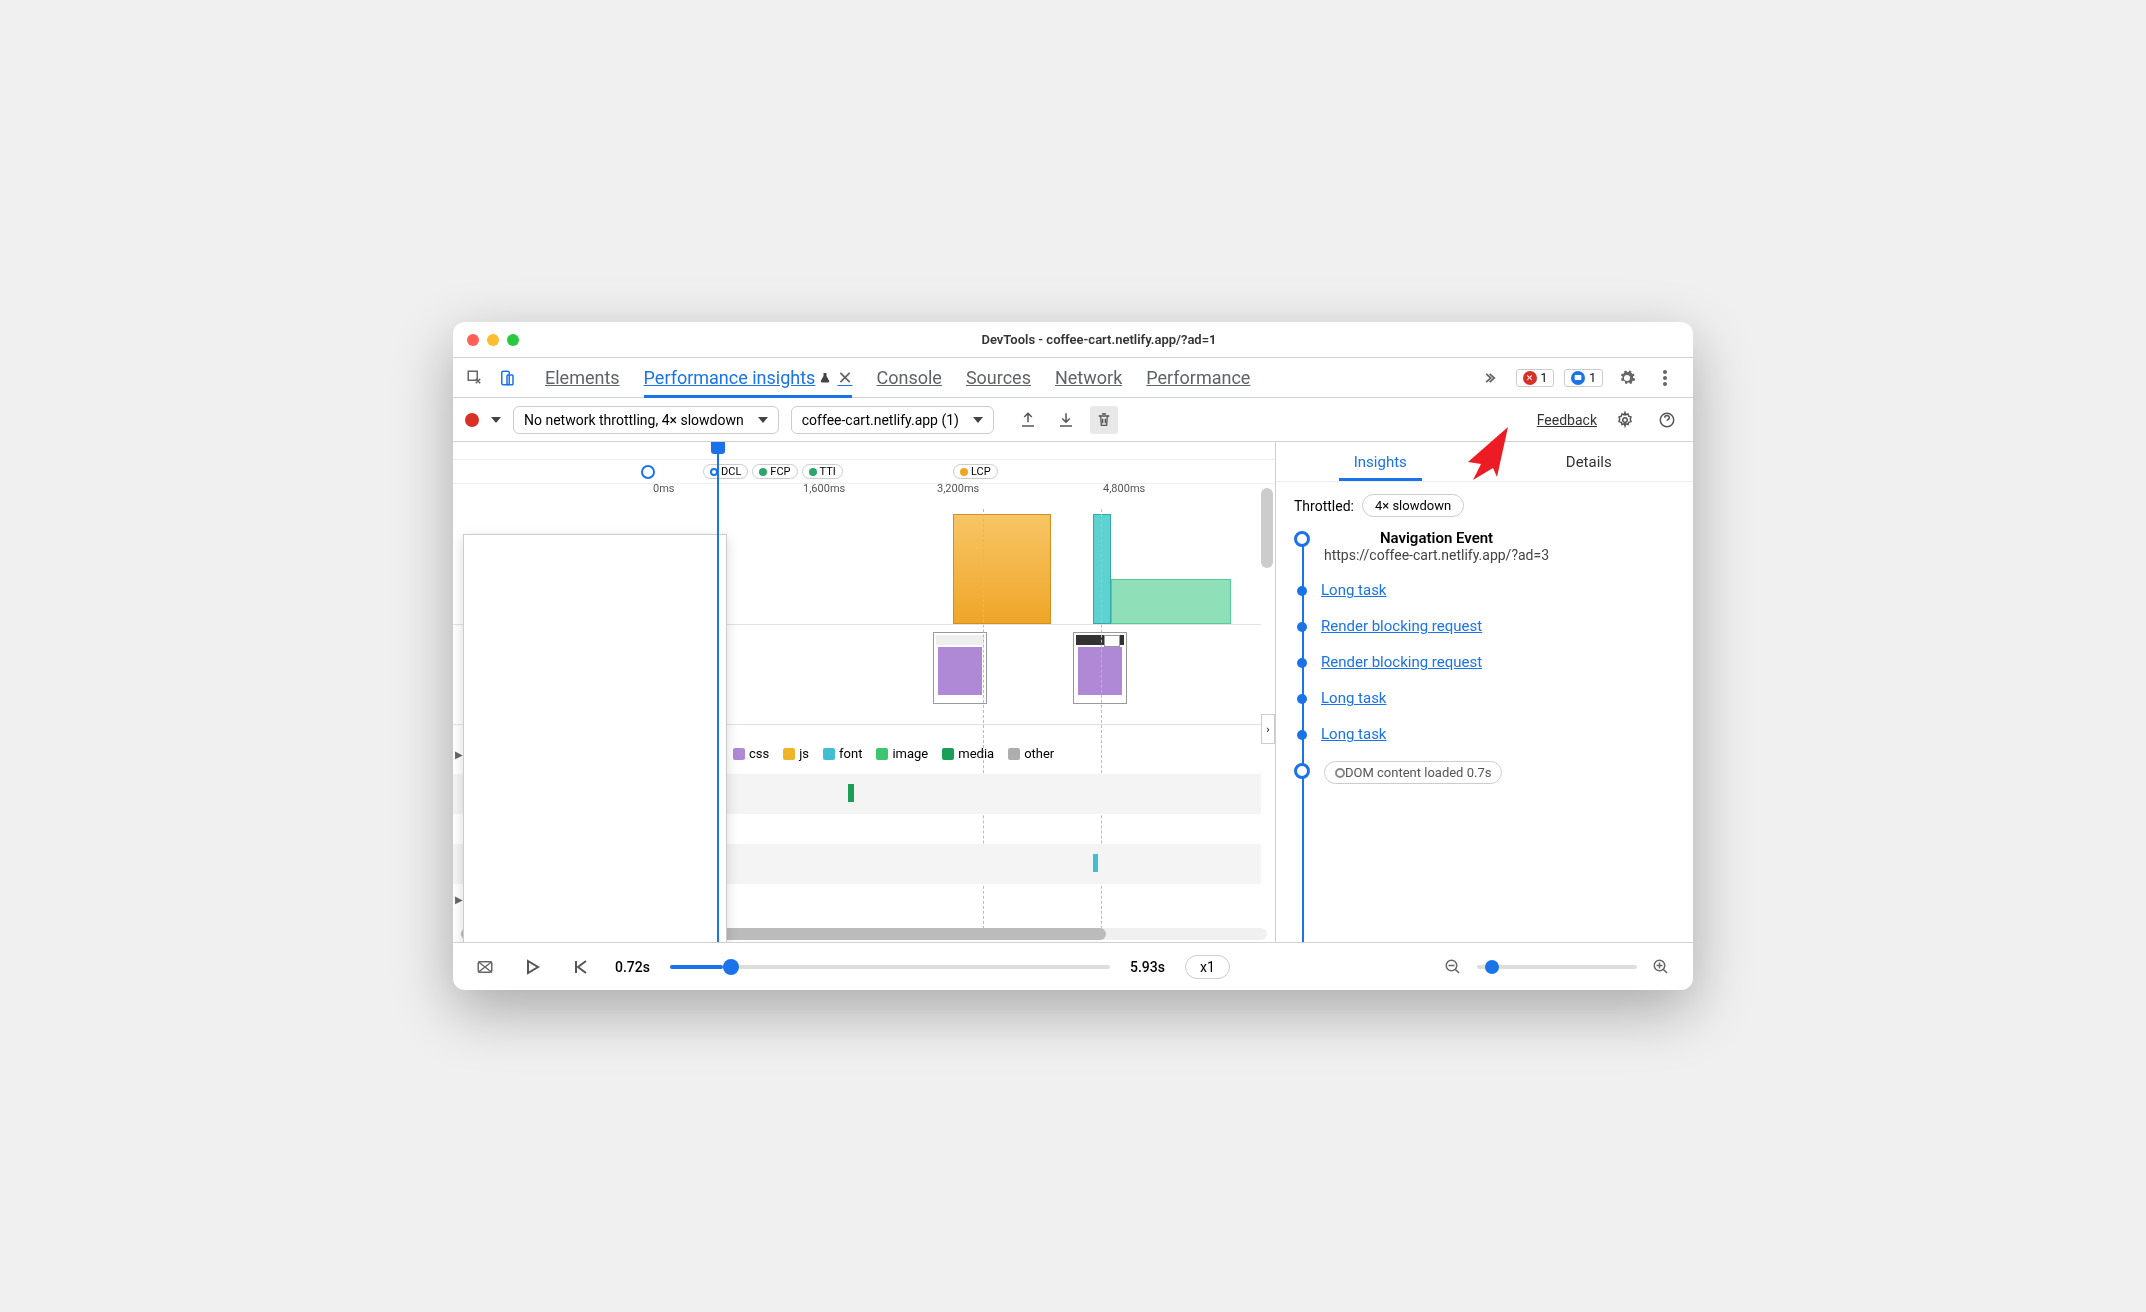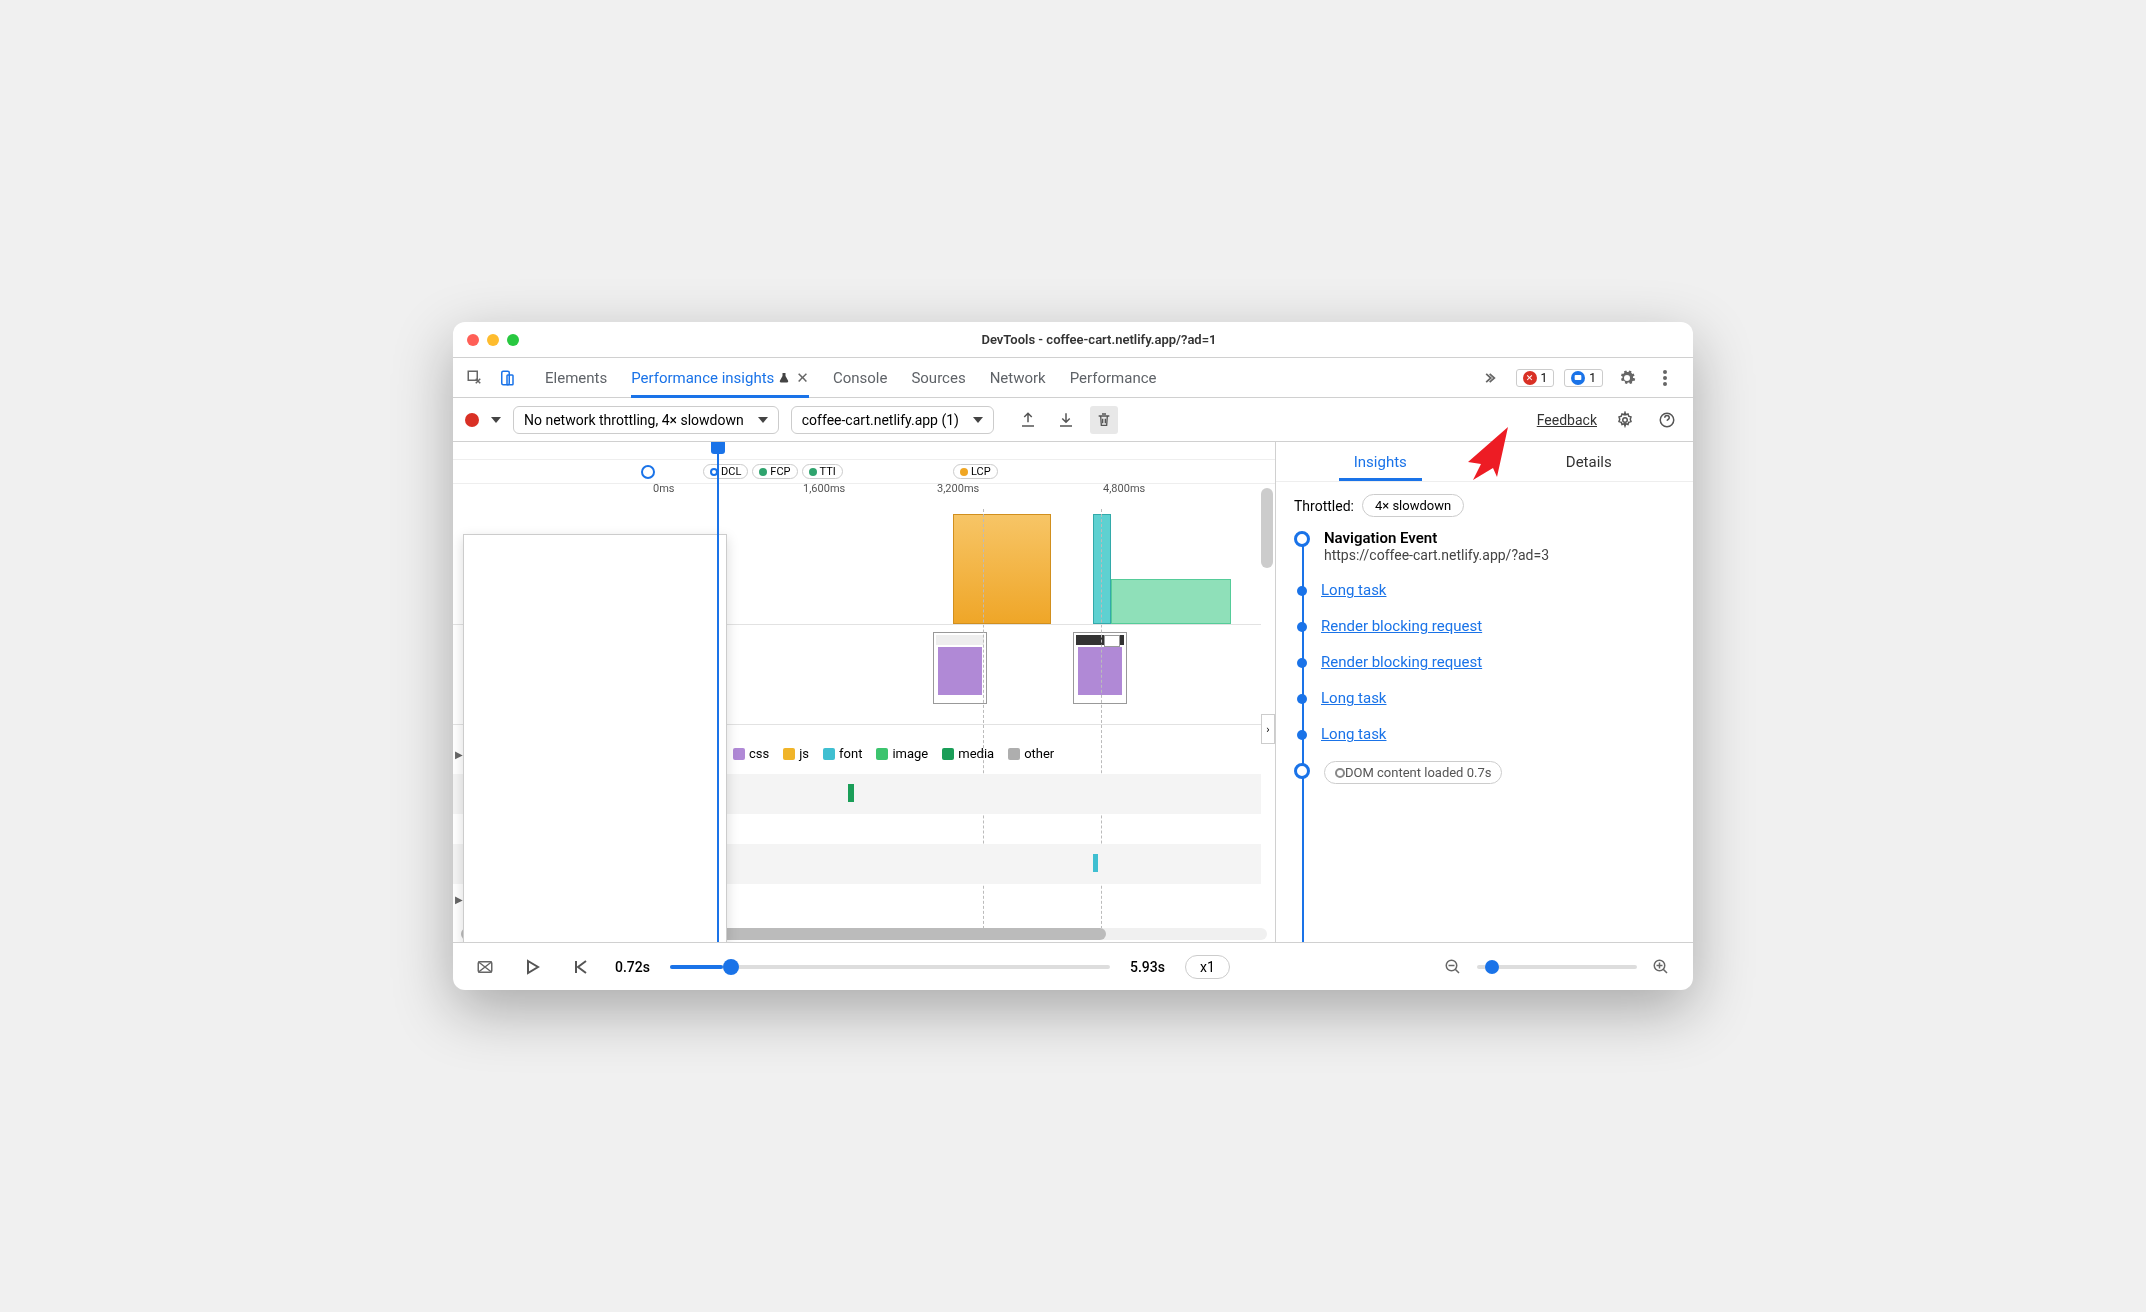--- a/index.html
+++ b/index.html
@@ -9,21 +9,21 @@
   .traffic { display: flex; gap: 8px; }
   .traffic span { width: 12px; height: 12px; border-radius: 50%; }
   .traffic .r { background: #ff5f57; }
   .traffic .y { background: #febc2e; }
   .traffic .g { background: #28c840; }
   .title { flex: 1; text-align: center; font-size: 13px; font-weight: 600; color: #333; }
   .tabbar { height: 40px; display: flex; align-items: center; border-bottom: 1px solid #d0d0d0; padding: 0 8px; gap: 4px; }
   .tabbar .icon-btn { width: 28px; height: 28px; display: flex; align-items: center; justify-content: center; color: #666; cursor: pointer; border-radius: 3px; }
   .tabbar .icon-btn.blue { color: #1a73e8; }
   .tabs { display: flex; align-items: stretch; height: 100%; margin-left: 20px; gap: 24px; flex: 1; }
-  .tab { display: flex; align-items: center; font-size: 15px; color: #5f6368; cursor: pointer; position: relative; }
+  .tab { display: flex; align-items: center; font-size: 18px; color: #5f6368; cursor: pointer; position: relative; text-decoration: underline; }
   .tab.active { color: #1a73e8; }
   .tab.active::after { content: ''; position: absolute; bottom: -1px; left: 0; right: 0; height: 3px; background: #1a73e8; }
   .tab .flask { margin-left: 4px; }
   .tab .close { margin-left: 6px; color: #666; }
   .tabbar-right { display: flex; align-items: center; gap: 10px; margin-right: 6px; }
   .badge { display: flex; align-items: center; gap: 4px; border: 1px solid #ccc; border-radius: 3px; padding: 1px 6px; font-size: 12px; }
   .badge .dot { width: 14px; height: 14px; border-radius: 50%; display: flex; align-items: center; justify-content: center; font-size: 9px; color: #fff; }
   .badge.err .dot { background: #d93025; }
   .badge.info .dot { background: #1a73e8; }
   .toolbar { height: 44px; display: flex; align-items: center; padding: 0 12px; gap: 12px; border-bottom: 1px solid #d0d0d0; }
@@ -51,21 +51,21 @@
   .thumb { position: absolute; width: 54px; height: 72px; border: 1px solid #999; background: #fff; }
   .thumb-inner { position: absolute; top: 14px; left: 4px; right: 4px; bottom: 8px; background: #b089d6; }
   .legend-row { position: absolute; top: 262px; left: 280px; display: flex; gap: 14px; font-size: 13px; align-items: center; }
   .legend-item { display: flex; align-items: center; gap: 4px; }
   .legend-item .sw { width: 12px; height: 12px; border-radius: 2px; }
   .expand-caret { position: absolute; left: 2px; color: #666; cursor: pointer; font-size: 10px; }
   .hsb { position: absolute; bottom: 2px; left: 8px; right: 8px; height: 12px; background: #f0f0f0; border-radius: 6px; }
   .hsb-thumb { position: absolute; left: 0; width: 80%; height: 100%; background: #bbb; border-radius: 6px; }
   .vsb { position: absolute; top: 4px; right: 2px; width: 12px; height: 80px; background: #ccc; border-radius: 6px; }
   .chevron-split { position: absolute; right: 0; top: 230px; width: 14px; height: 30px; border: 1px solid #ccc; display: flex; align-items: center; justify-content: center; font-size: 11px; cursor: pointer; background: #fff; }
-  .insights-pane { width: 418px; border-left: 1px solid #d0d0d0; display: flex; flex-direction: column; overflow: hidden; }
+  .insights-pane { width: 418px; border-left: 1px solid #d0d0d0; display: flex; flex-direction: column; overflow: hidden; text-align: center; }
   .insights-tabs { height: 40px; display: flex; border-bottom: 1px solid #eee; }
   .insights-tab { flex: 1; display: flex; align-items: center; justify-content: center; font-size: 15px; cursor: pointer; color: #333; position: relative; }
   .insights-tab.active { color: #1a73e8; }
   .insights-tab.active::after { content: ''; position: absolute; bottom: 0; left: 30%; right: 30%; height: 3px; background: #1a73e8; }
   .throttle-row { padding: 12px 18px; font-size: 14px; display: flex; align-items: center; gap: 8px; }
   .throttle-pill { border: 1px solid #ccc; border-radius: 14px; padding: 3px 12px; font-size: 13px; }
   .events { flex: 1; overflow-y: auto; padding: 0 18px 10px; position: relative; }
   .ev-line { position: absolute; left: 26px; top: 16px; bottom: -10px; width: 2px; background: #1a73e8; }
   .ev-item { display: flex; align-items: flex-start; gap: 14px; margin-bottom: 18px; position: relative; }
   .ev-node { width: 16px; height: 16px; border: 3px solid #1a73e8; border-radius: 50%; background: #fff; margin-top: 2px; flex-shrink: 0; z-index: 2; }

